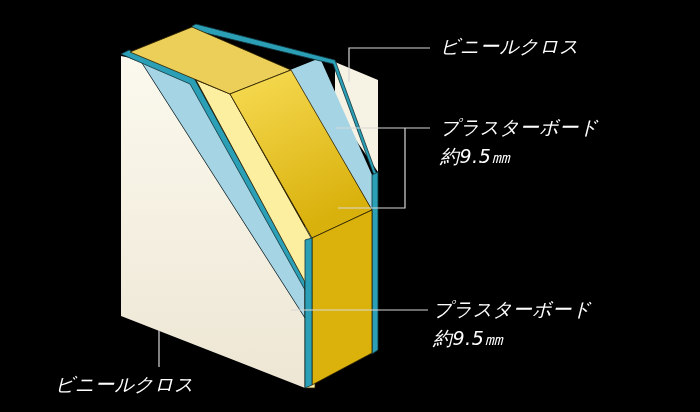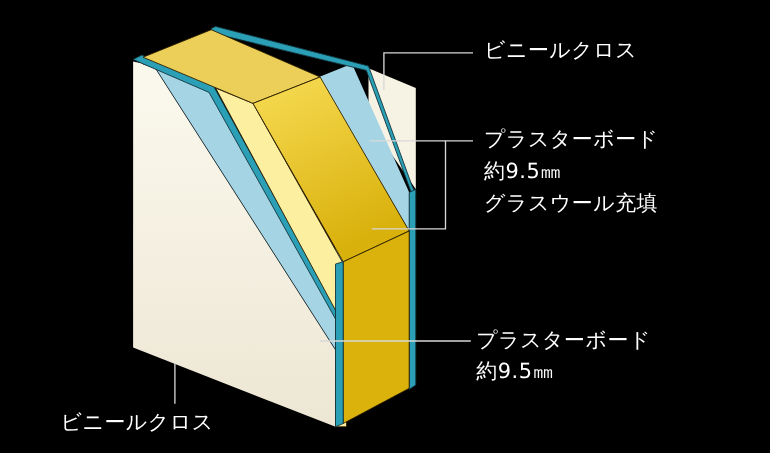--- a/index.html
+++ b/index.html
@@ -2,21 +2,21 @@
 <html><head>
   <meta charset="utf-8">
   <style>
     html, body { margin: 0; padding: 0; background: #000; }
     body { width: 700px; height: 412px; position: relative; overflow: hidden; font-family: "DejaVu Sans", sans-serif; }
     #diagram { position: absolute; left: 0; top: 0; width: 700px; height: 412px; }
     .label {
       position: absolute; color: #ffffff; font-size: 19px; line-height: 29px;
       font-family: "DejaVu Sans", sans-serif; letter-spacing: 0.5px; white-space: nowrap;
     }
-    .label div { height: 29px; }
+    .label div { height: 29px; font-style: italic; }
   </style>
 </head>
 <body>
 
 <svg id="diagram" viewBox="0 0 700 412" xmlns="http://www.w3.org/2000/svg">
   <defs>
     <linearGradient id="goldFront" x1="0" y1="0" x2="0.4" y2="1">
       <stop offset="0" stop-color="#f8dc55"></stop>
       <stop offset="1" stop-color="#d9b10c"></stop>
     </linearGradient>
@@ -58,21 +58,20 @@
   </g>
 </svg>
 
 <div class="label" style="left:440px; top:32px;">
   <div>ビニールクロス</div>
 </div>
 
 <div class="label" style="left:440px; top:113px;">
   <div>プラスターボード</div>
   <div>約9.5㎜</div>
-  <div>グラスウール充填</div>
 </div>
 
 <div class="label" style="left:433px; top:295px;">
   <div>プラスターボード</div>
   <div>約9.5㎜</div>
 </div>
 
 <div class="label" style="left:55px; top:370px;">
   <div>ビニールクロス</div>
 </div>

